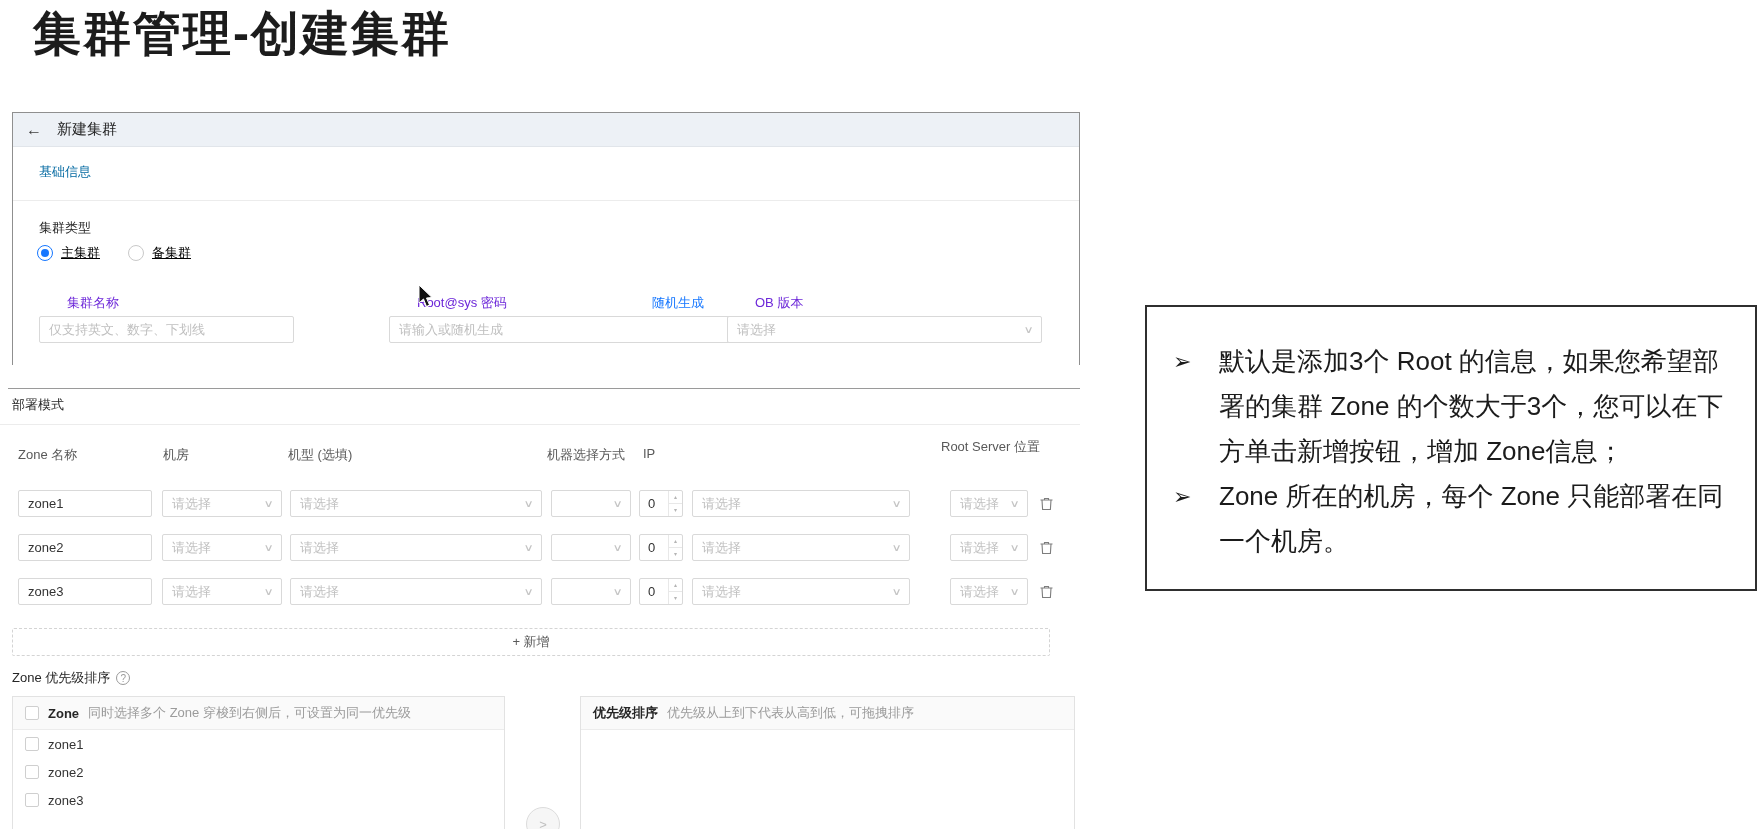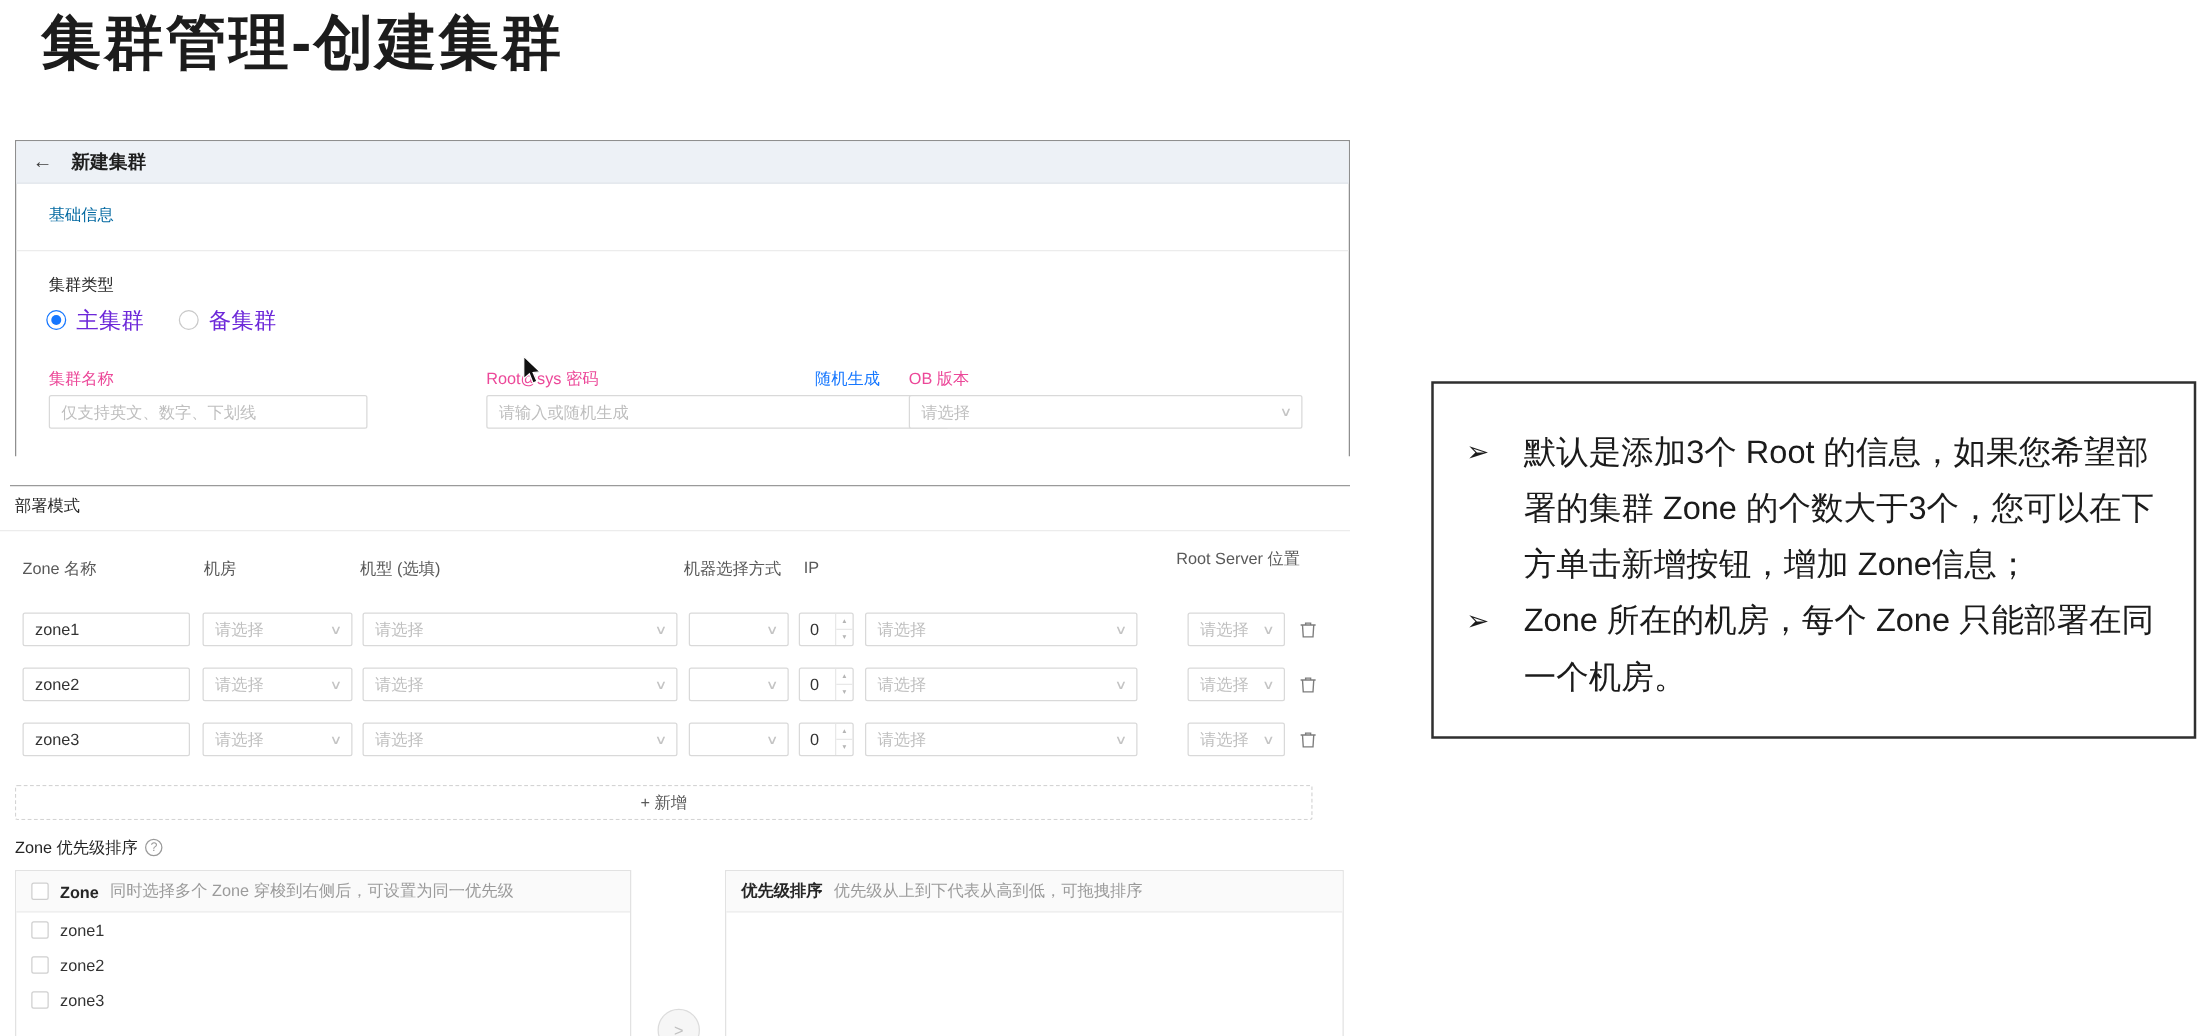--- a/index.html
+++ b/index.html
@@ -20,38 +20,38 @@
   .panel {
     left:12px; top:112px; width:1068px; height:253px; background:#fff;
     border:1px solid #8f8f8f; border-bottom:none;
   }
   .panel-header {
     position:absolute; left:0; top:0; width:100%; height:34px;
     background:#edf1f6; border-bottom:1px solid #e1e5ea;
     display:flex; align-items:center;
   }
   .back-btn { margin-left:13px; font-size:16px; color:#3d3d3d; cursor:pointer; line-height:1; }
-  .panel-title { margin-left:15px; font-weight:bold; font-size:15px; color:#1f1f1f; }
+  .panel-title { margin-left:15px; font-weight:normal; font-size:15px; color:#1f1f1f; }
   .basic-label { left:26px; top:50px; font-size:13px; color:#0369a1; }
   .panel-divider { left:0; top:87px; width:100%; height:1px; background:#ececec; }
   .ctype-label { left:26px; top:106px; font-size:13px; color:#262626; }
   .radio-group { left:24px; top:131px; display:flex; gap:28px; }
   .radio-item { display:flex; align-items:center; gap:8px; cursor:pointer; }
   .radio {
     width:16px; height:16px; border-radius:50%; border:1px solid #c9c9c9;
     background:#fff; position:relative; flex:none;
   }
   .radio.on { border-color:#1677ff; }
   .radio.on::after {
     content:""; position:absolute; left:3px; top:3px; width:8px; height:8px;
     border-radius:50%; background:#1677ff;
   }
-  .radio-label { font-size:18px; color:#6d28d9; }
-
-  .f-label { font-size:13px; color:#ec4899; }
+  .radio-label { font-size:13px; color:#000000;text-decoration:underline; }
+
+  .f-label { font-size:13px; color:#6d28d9;margin-left:28px; }
   .lbl-name { left:26px; top:181px; }
   .lbl-pwd  { left:376px; top:181px; }
   .lbl-ver  { left:714px; top:181px; }
   .random-link {
     left:376px; top:181px; width:315px; text-align:right; font-size:13px;
     color:#1677ff; cursor:pointer;
   }
   .t-input {
     position:absolute; height:27px; border:1px solid #d9d9d9; border-radius:2px;
     padding:0 9px; font-size:13px; color:#333; font-family:inherit; outline:none; background:#fff;

